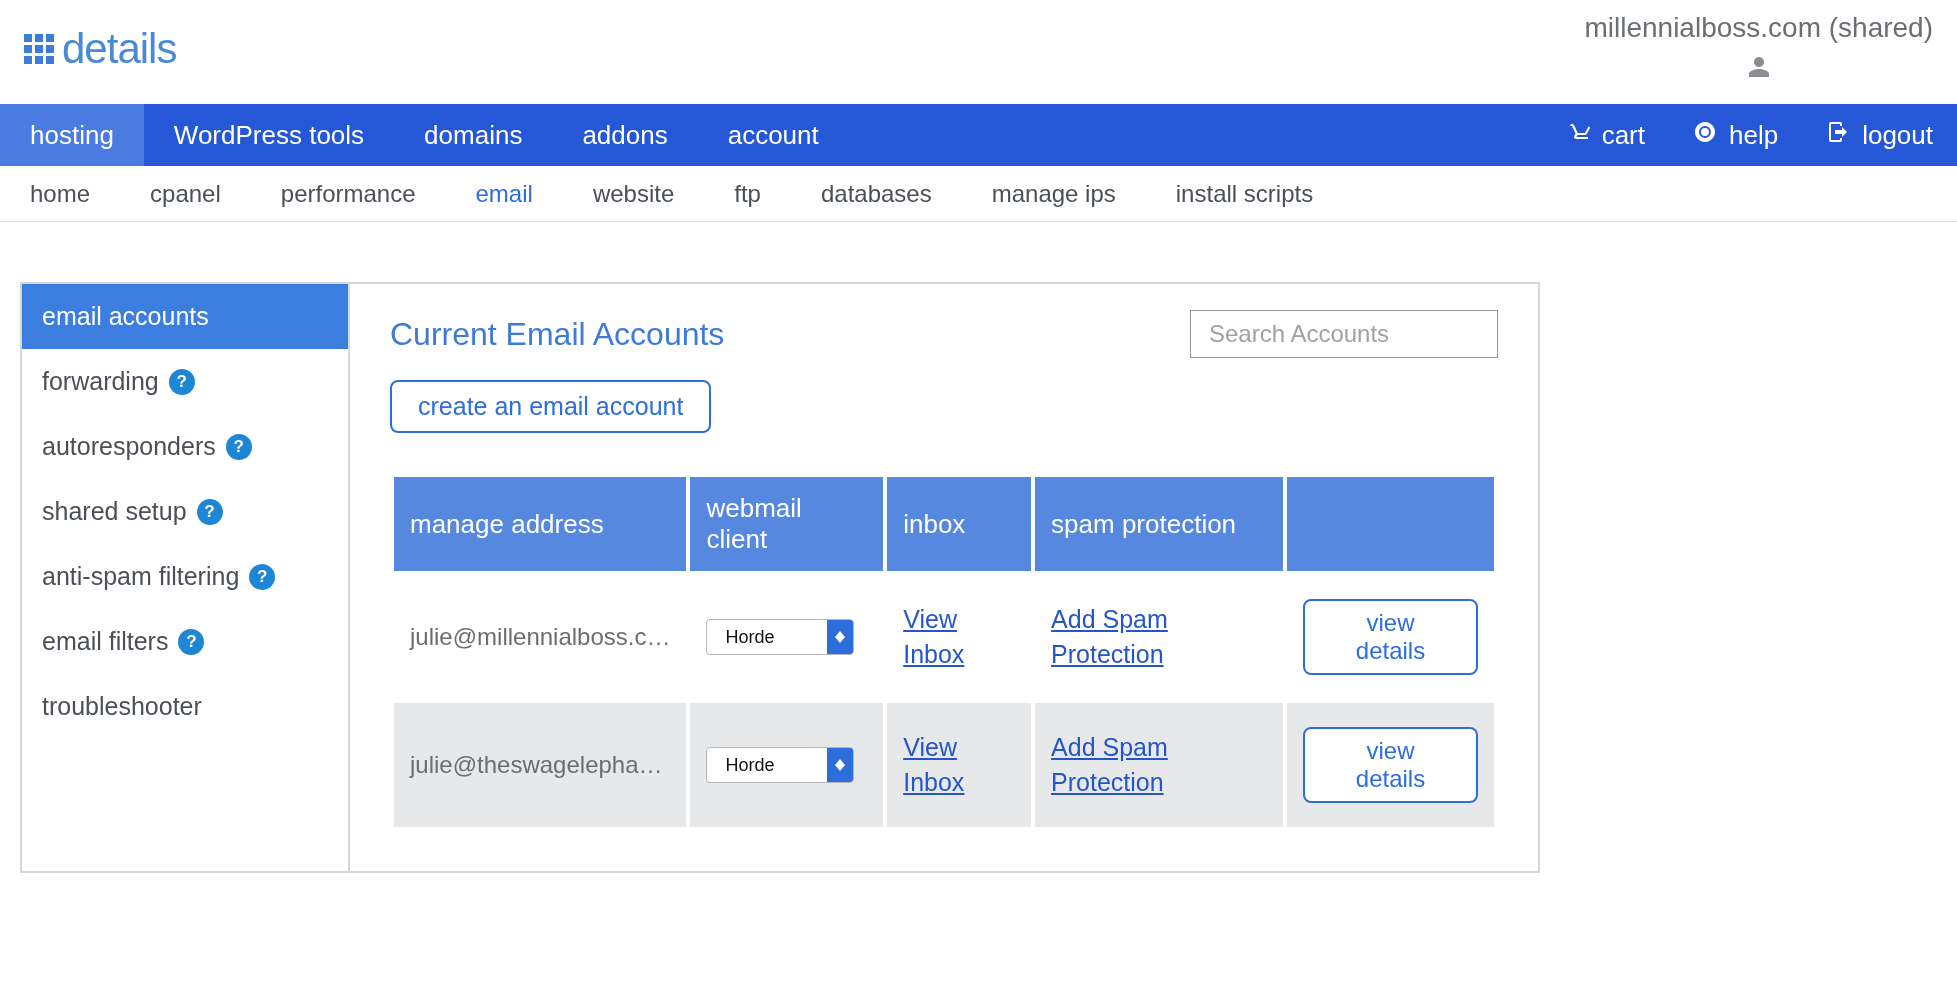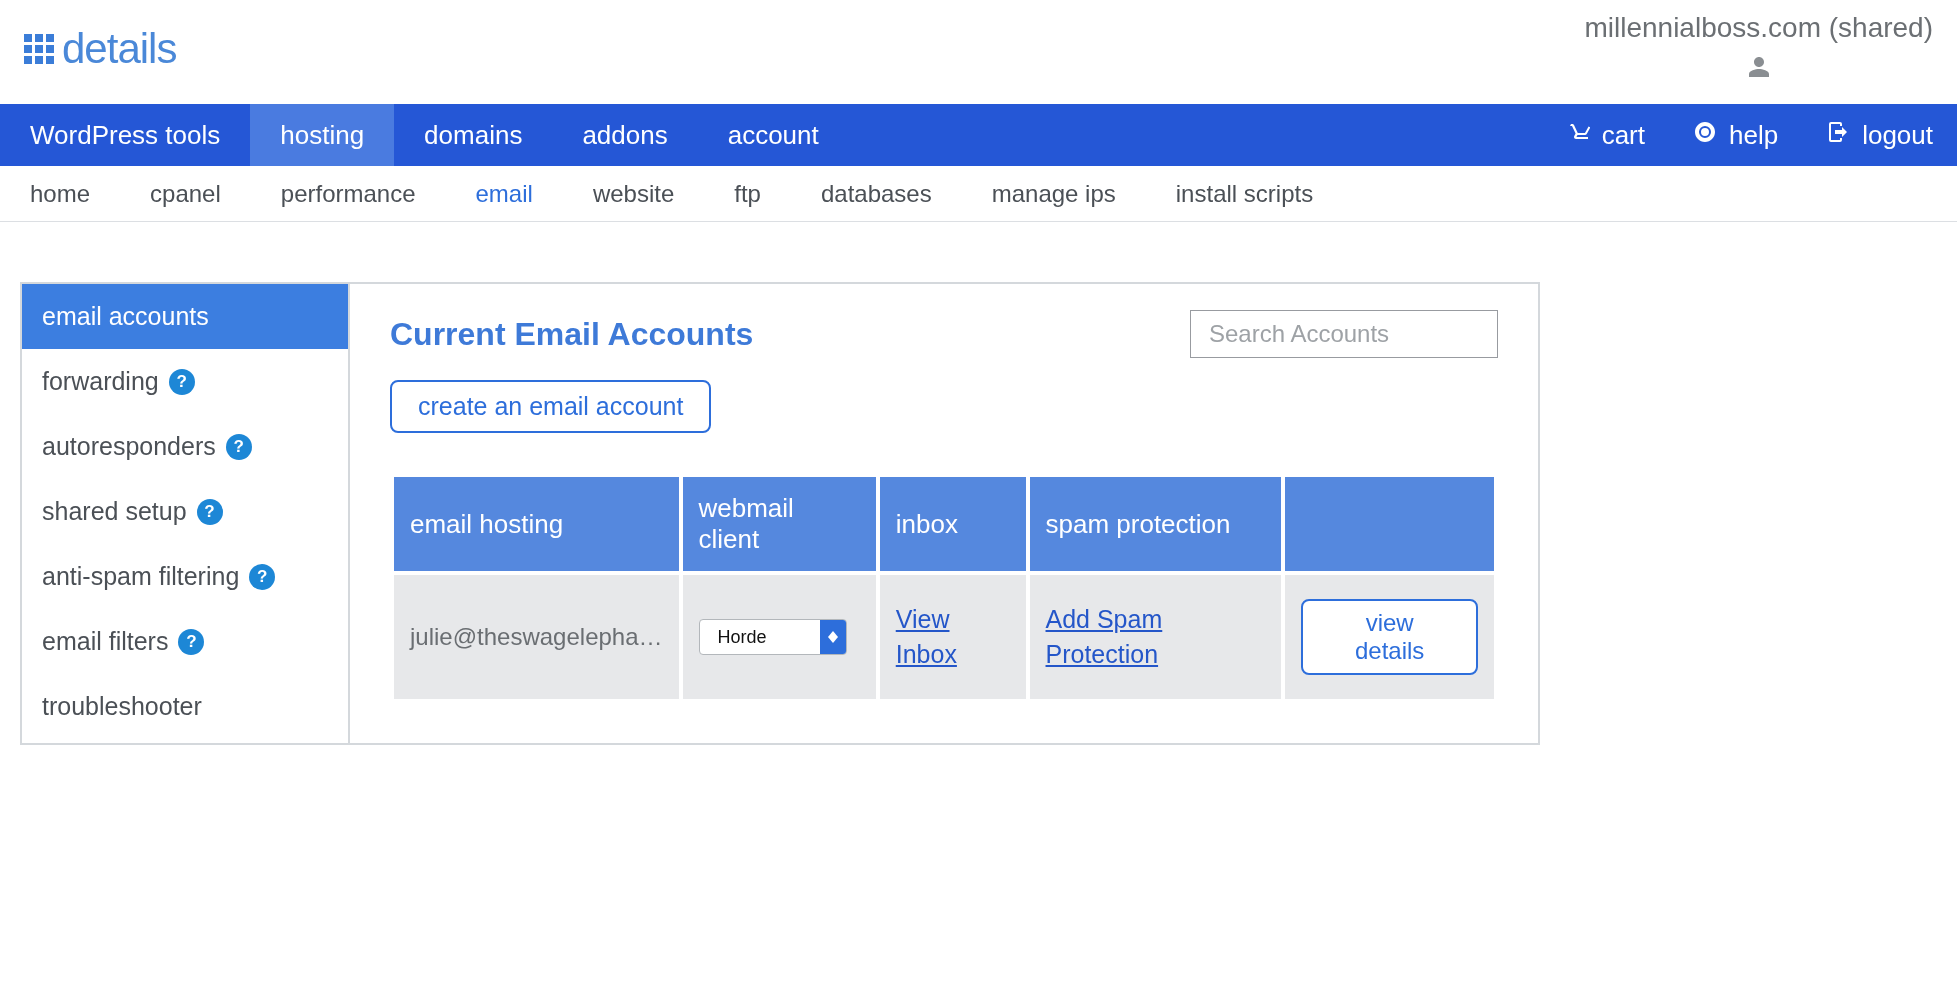--- a/index.html
+++ b/index.html
@@ -121,21 +121,21 @@
 .main {
   flex: 1;
   padding: 26px 40px 40px 40px;
 }
 .main-header {
   display: flex;
   align-items: center;
   justify-content: space-between;
   margin-bottom: 22px;
 }
-.page-title { color: #3e7ad8; font-size: 32px; font-weight: 700; }
+.page-title { color: #3e7ad8; font-size: 32px; font-weight: 400; }
 .search-input {
   border: 1px solid #989ba0;
   height: 48px;
   width: 308px;
   font-size: 24px;
   padding: 0 18px;
   color: #555;
 }
 .search-input::placeholder { color: #9ea2a6; }
 .create-btn {
@@ -217,22 +217,22 @@
     <span>millennialboss.com (shared)</span>
     <span class="user-icon">
       <svg viewBox="0 0 24 24">
           <path d="M12 12c2.76 0 5-2.24 5-5s-2.24-5-5-5-5 2.24-5 5 2.24 5 5 5zm0 2c-3.33 0-10 1.67-10 5v3h20v-3c0-3.33-6.67-5-10-5z"></path>
         </svg>
     </span>
   </div>
 </div>
 
 <div class="primary-nav">
+  <div class="nav-item active">hosting</div>
   <div class="nav-item">WordPress tools</div>
-  <div class="nav-item active">hosting</div>
   <div class="nav-item">domains</div>
   <div class="nav-item">addons</div>
   <div class="nav-item">account</div>
   <div class="spacer"></div>
   <div class="nav-right">
     <span><svg viewBox="0 0 24 24">
           <path d="M7 4h-2l-1 2h2l3.6 7.59-1.35 2.45c-.16.28-.25.61-.25.96 0 1.1.9 2 2 2h12v-2h-11.58l1.1-2h7.45c.75 0 1.41-.41 1.75-1.03l3.58-6.49-1.75-.96-3.58 6.48h-7.22l-3.75-8z"></path>
         </svg></span>
     <span>cart</span>
   </div>
@@ -296,28 +296,47 @@
     <div class="main">
       <div class="main-header">
         <div class="page-title">Current Email Accounts</div>
         <input class="search-input" placeholder="Search Accounts" style="">
       </div>
       <button class="create-btn">create an email account</button>
 
       <table class="email-table">
         <thead>
           <tr>
-            <th>email hosting</th>
+            <th>manage address</th>
             <th>webmail client</th>
             <th>inbox</th>
             <th>spam protection</th>
             <th></th>
           </tr>
         </thead>
         <tbody>
+          <tr>
+            <td class="email-addr">julie@millennialboss.c…</td>
+            <td>
+              <div class="webmail-select">
+                <span class="sel-text">Horde</span>
+                <span class="sel-btn">
+                  <svg viewBox="0 0 10 6">
+                      <path d="M0 6l5-6 5 6z"></path>
+                    </svg>
+                  <svg viewBox="0 0 10 6">
+                      <path d="M0 0l5 6 5-6z"></path>
+                    </svg>
+                </span>
+              </div>
+            </td>
+            <td><a class="link-action">View Inbox</a></td>
+            <td><a class="link-action">Add Spam Protection</a></td>
+            <td><button class="details-btn">view details</button></td>
+          </tr>
           <tr class="alt">
             <td class="email-addr">julie@theswagelepha…</td>
             <td>
               <div class="webmail-select">
                 <span class="sel-text">Horde</span>
                 <span class="sel-btn">
                   <svg viewBox="0 0 10 6">
                       <path d="M0 6l5-6 5 6z"></path>
                     </svg>
                   <svg viewBox="0 0 10 6">

